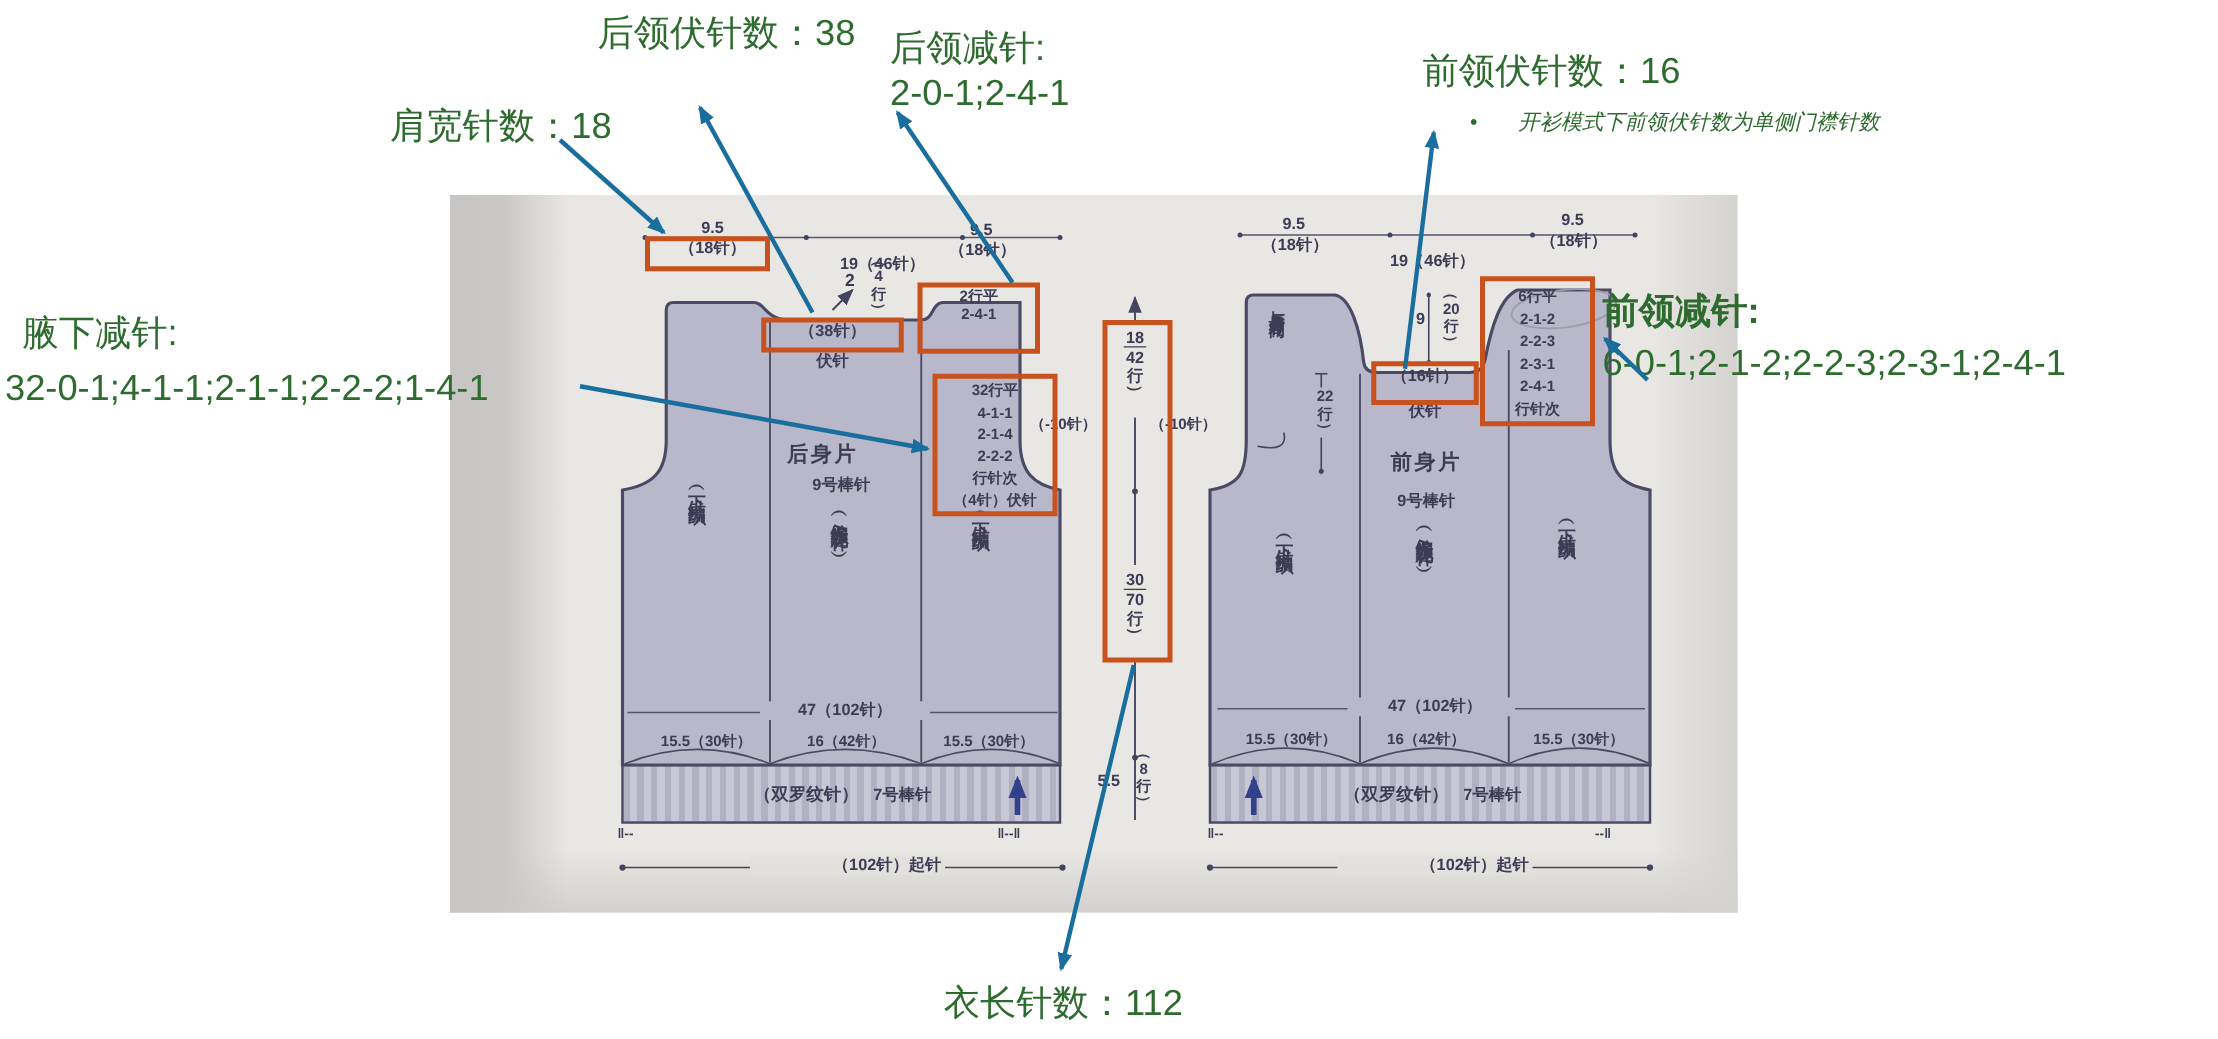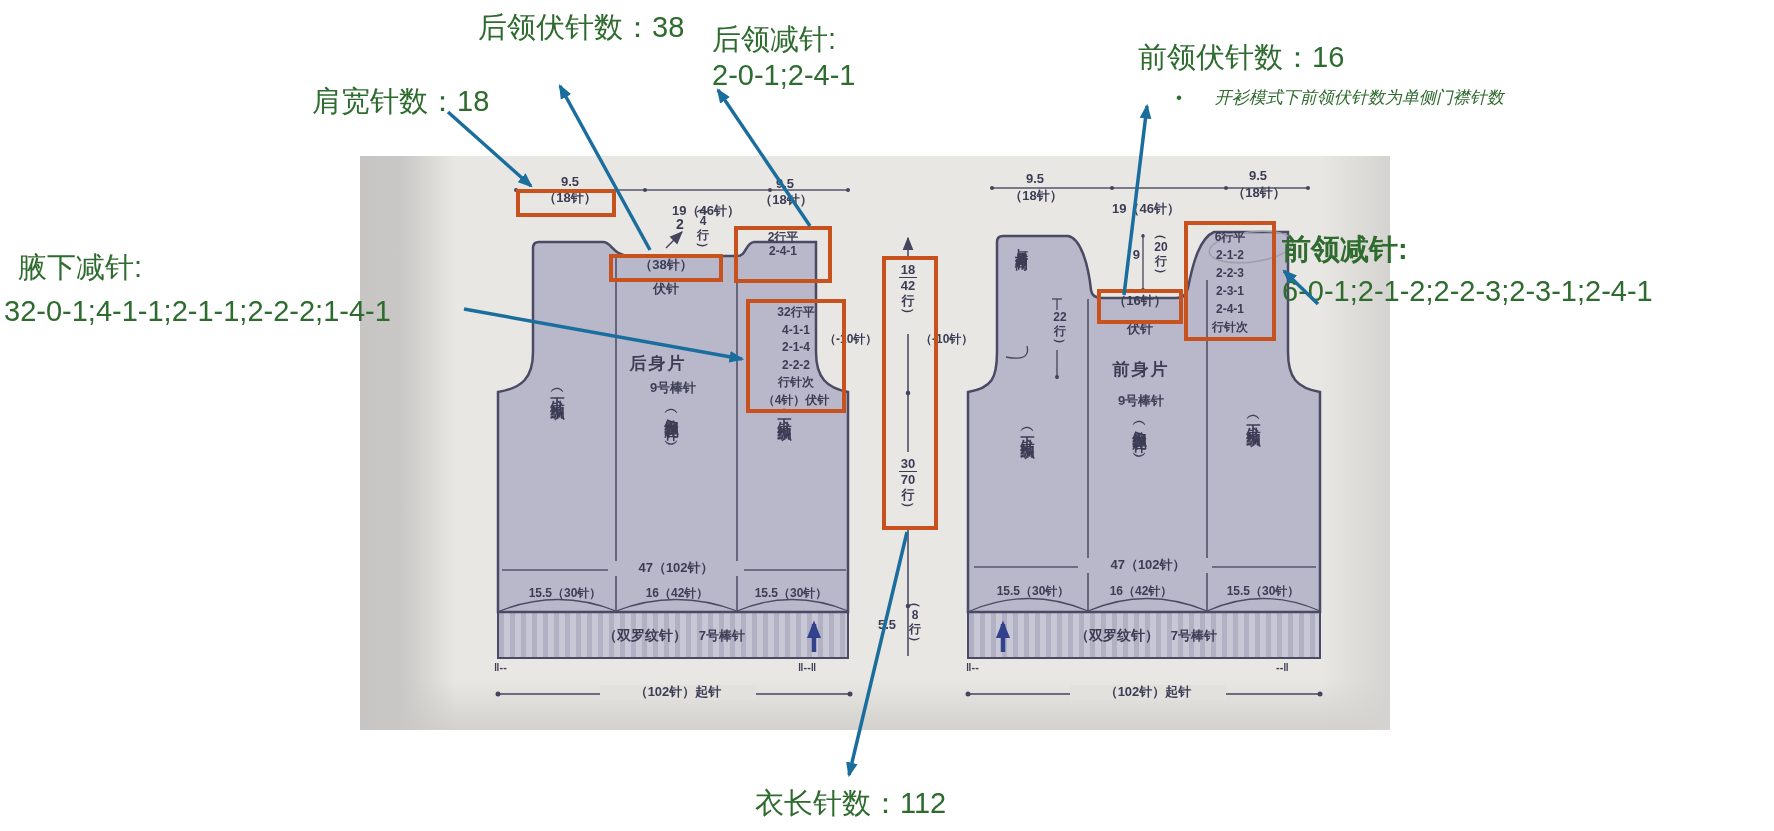--- a/index.html
+++ b/index.html
@@ -19,21 +19,21 @@
   .big{font-size:17px;letter-spacing:2px;}
   .vt{position:absolute;writing-mode:vertical-rl;text-orientation:mixed;color:#3c3c55;
       font-weight:700;font-size:14px;letter-spacing:3px;white-space:nowrap;}
   .stk{position:absolute;text-align:center;color:#3c3c55;font-weight:700;font-size:13px;line-height:15px;}
   .stk span{display:block;}
   .stk .rp{transform:rotate(90deg);line-height:12px;}
   .stk .ul{border-bottom:1.5px solid #3c3c55;display:inline-block;padding:0 2px;margin:0 auto;}
   .stk.s12{font-size:12px;line-height:14px;}
   .mask{background:#e9e7e3;padding:0 3px;margin-top:28px;}
   .maskv{background:#b9b8ca;padding:0 3px;}
-  .maskb{background:#e3e1dd;padding:0 3px;}
+  .maskb{background:#e3e1dd;padding:0 3px;text-align:right;}
   .rib{position:absolute;background:repeating-linear-gradient(90deg,#b2b1c3 0 5px,#c8c7d6 5px 11px);
        border:2px solid #4a4a64;box-sizing:border-box;}
   .obox{position:absolute;border:4px solid #c8521d;box-sizing:border-box;}
   .g{position:absolute;color:#2e6b2e;font-size:29px;white-space:nowrap;line-height:1.2;}
   .gn{position:absolute;color:#2e6b2e;font-size:17px;white-space:nowrap;}
   .lines span{display:block;}
 </style>
 </head>
 <body>
 

